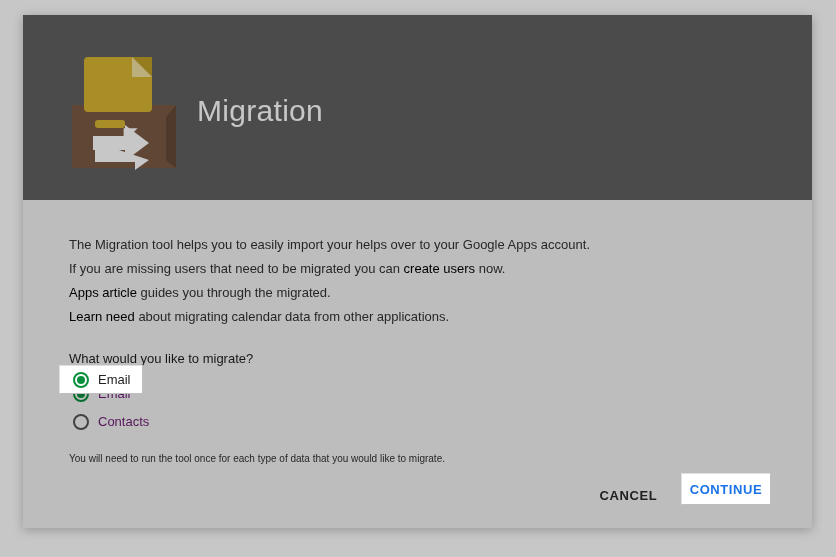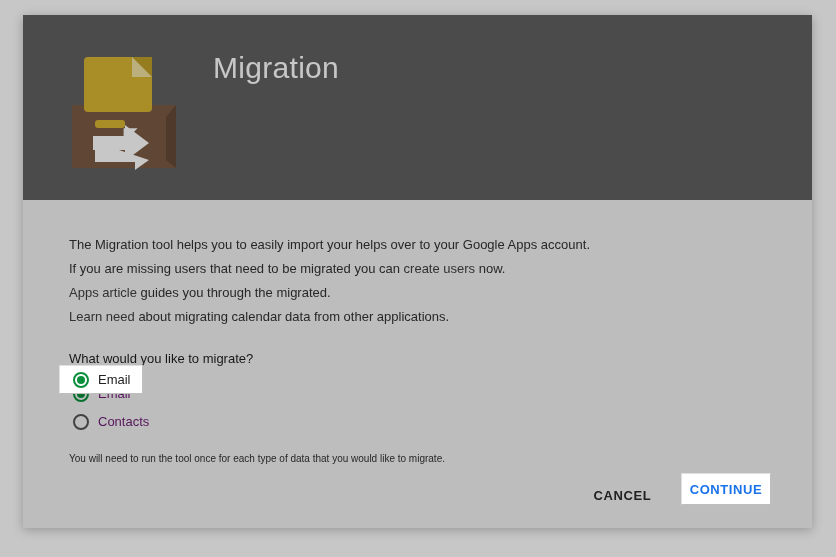--- a/index.html
+++ b/index.html
@@ -24,42 +24,42 @@
       width: 789px; height: 513px;
       background: #f2f2f2;
       box-shadow: 0 2px 10px rgba(0,0,0,0.25);
       display: flex;
       flex-direction: column;
     }
     .dialog-header {
       height: 197px;
       background: #616161;
       display: flex;
-      align-items: flex-start;
+      align-items: center;
       padding: 30px 46px;
-      gap: 34px;
+      gap: 18px;
     }
     .migration-icon { width: 110px; height: 125px; flex-shrink: 0; }
     .dialog-title {
       color: #fff;
       font-size: 30px;
       font-weight: 400;
       letter-spacing: 0.3px;
       margin-top: 6px;
     }
     .dialog-body {
       flex: 1;
       background: #f2f2f2;
       padding: 34px 46px 10px 46px;
       font-size: 13px;
       color: #333;
       line-height: 1.7;
     }
     .dialog-body p { margin-bottom: 2px; }
-    .link { color: #404040; cursor: pointer; }
+    .link { color: #000000; cursor: pointer; }
     .question {
       font-weight: normal;
       color: #1e1e1e;
       margin-top: 20px;
       margin-bottom: 10px;
       font-size: 13px;
     }
     .radio-group { margin-left: 4px; }
     .radio-row {
       display: flex;
@@ -82,21 +82,21 @@
       width: 8px; height: 8px;
       background: #0a8f3c;
       border-radius: 50%;
       top: 2px; left: 2px;
     }
     .radio-label { font-size: 13px; color: #701a75; }
     .note { margin-top: 14px; color: #333; font-size: 10px; }
     .dialog-actions {
       display: flex;
       justify-content: flex-end;
-      gap: 20px;
+      gap: 14px;
       padding: 0 26px 24px 0;
     }
     .btn {
       font-size: 13px;
       font-weight: bold;
       letter-spacing: 0.6px;
       padding: 9px 14px;
       cursor: pointer;
       border: none;
       background: transparent;

